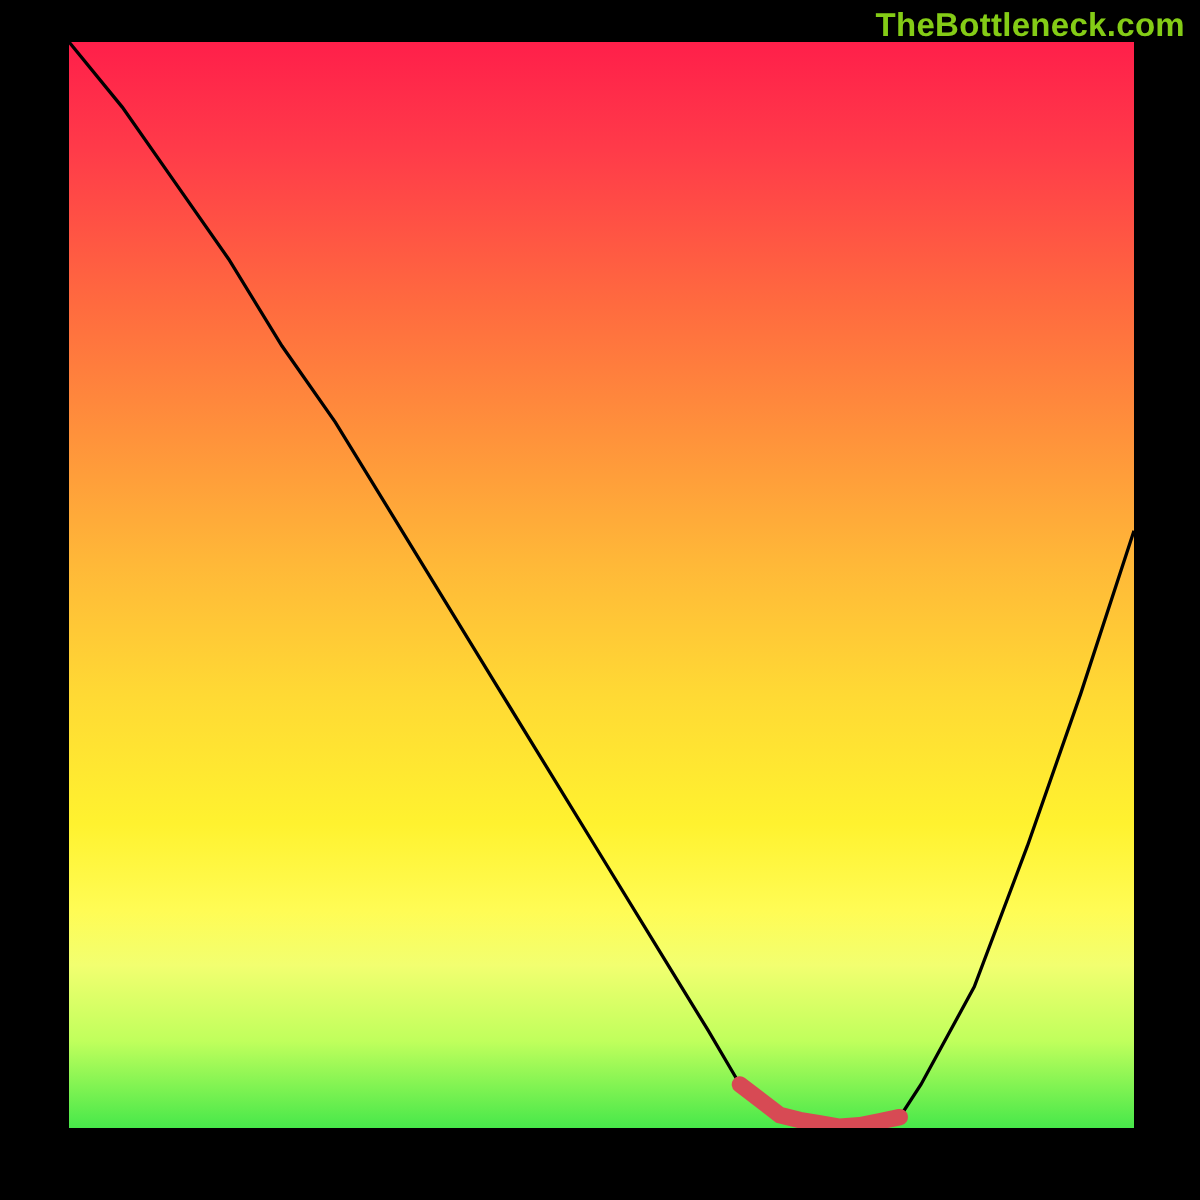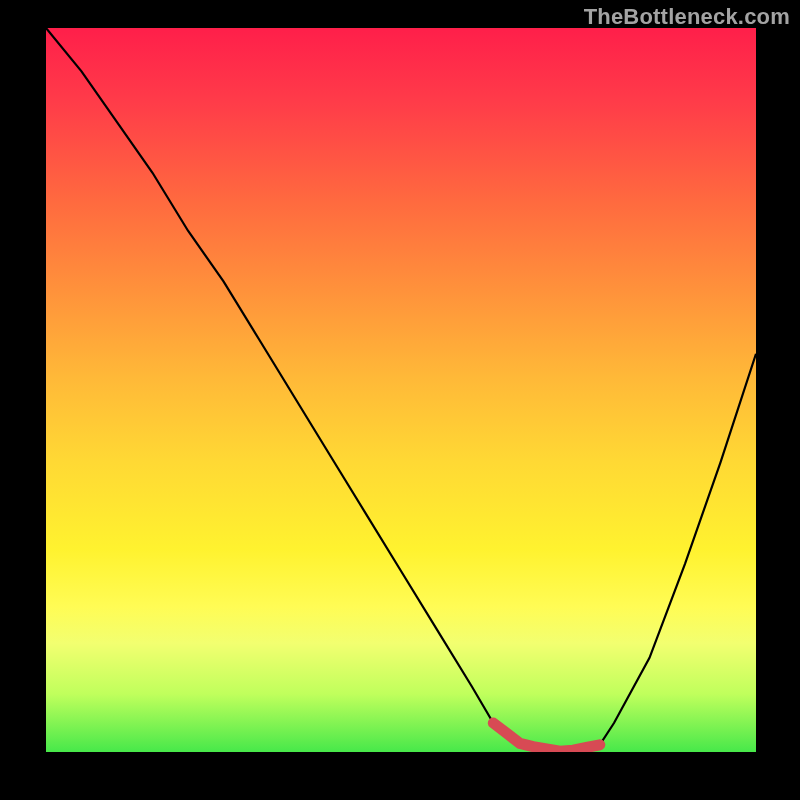--- a/index.html
+++ b/index.html
@@ -14,21 +14,21 @@
   .frame {
     position: relative;
     width: 800px;
     height: 800px;
     background: #000;
   }
   .watermark {
     position: absolute;
     top: 4px;
     right: 10px;
-    color: #a3a3a3;
+    color: #84cc16;
     font-size: 22px;
     font-weight: 600;
     letter-spacing: 0.2px;
     z-index: 4;
   }
   .plot {
     position: absolute;
     left: 46px;
     top: 28px;
     width: 710px;

